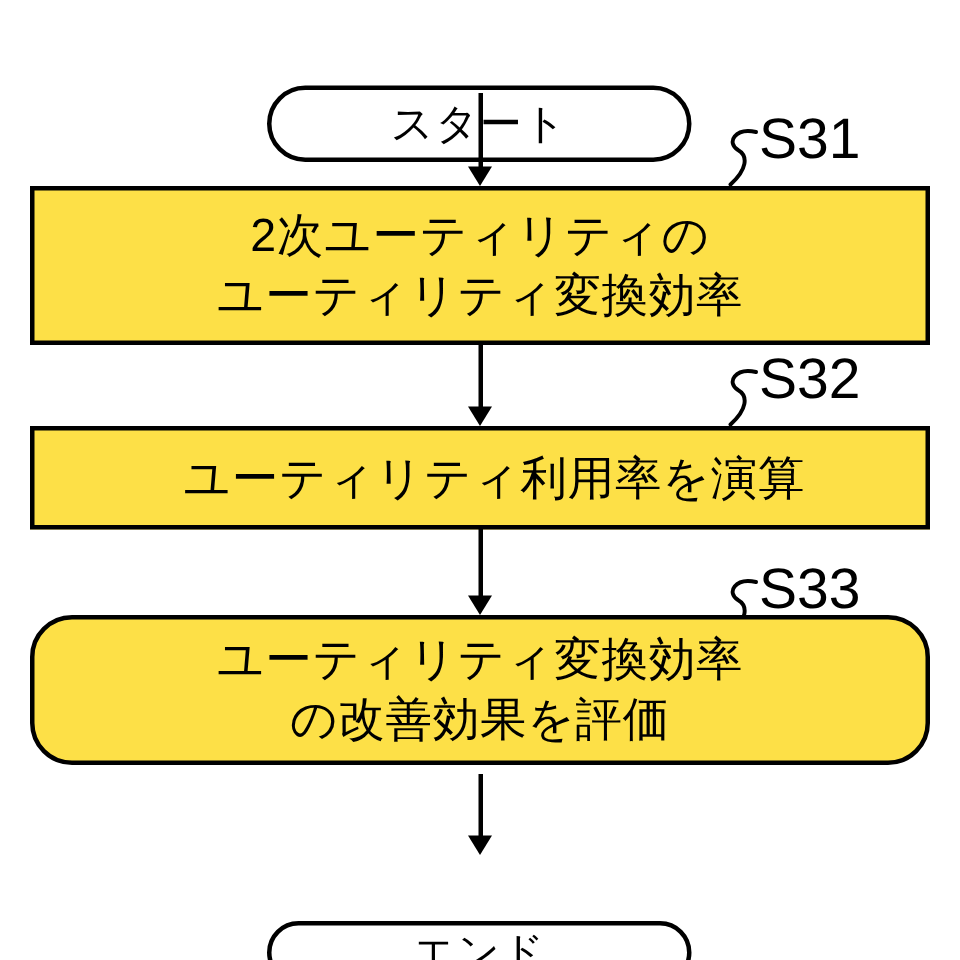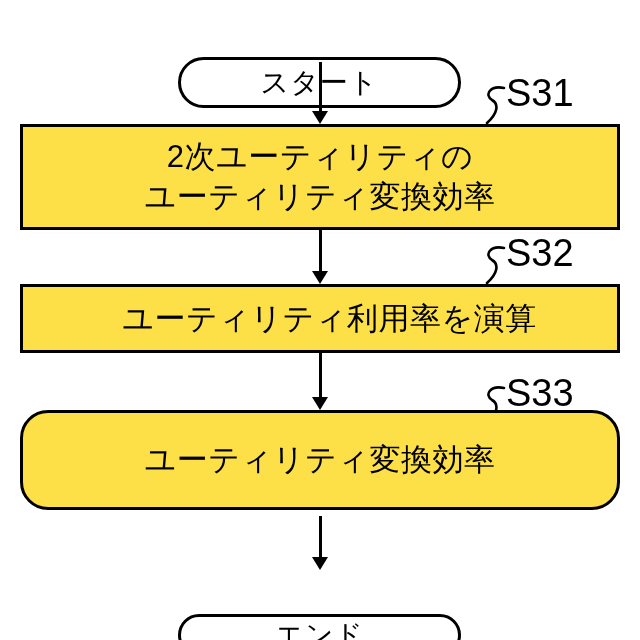--- a/index.html
+++ b/index.html
@@ -99,20 +99,21 @@
 
   <div class="step-label step-label-3">
     <svg class="squiggle" width="22" height="38" viewBox="0 0 22 38">
       <path d="M20,2 C6,-1 0,9 8,14 C15,18 14,27 3,37" fill="none" stroke="#000000" stroke-width="2.6" stroke-linecap="round"></path>
     </svg>
     <span class="step-text">S33</span>
   </div>
 
   <div class="process box-3">
     <span>ユーティリティ変換効率</span>
+    <span>の改善効果を評価</span>
   </div>
 
   <div class="arrow arrow-4">
     <div class="arrow-shaft"></div>
     <div class="arrow-head"></div>
   </div>
 
   <div class="terminal terminal-end">
     <span>エンド</span>
   </div>

